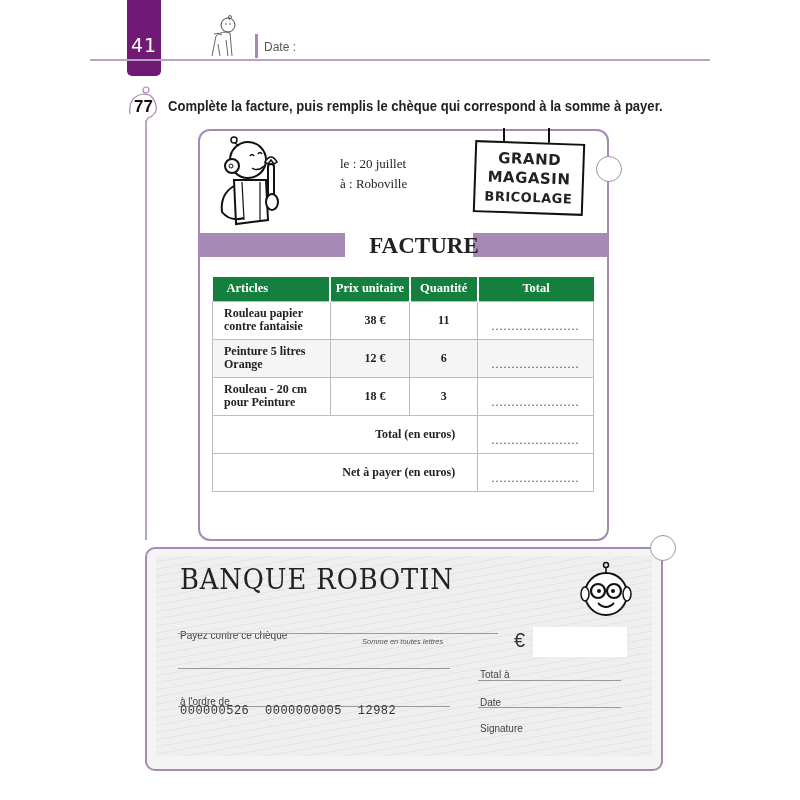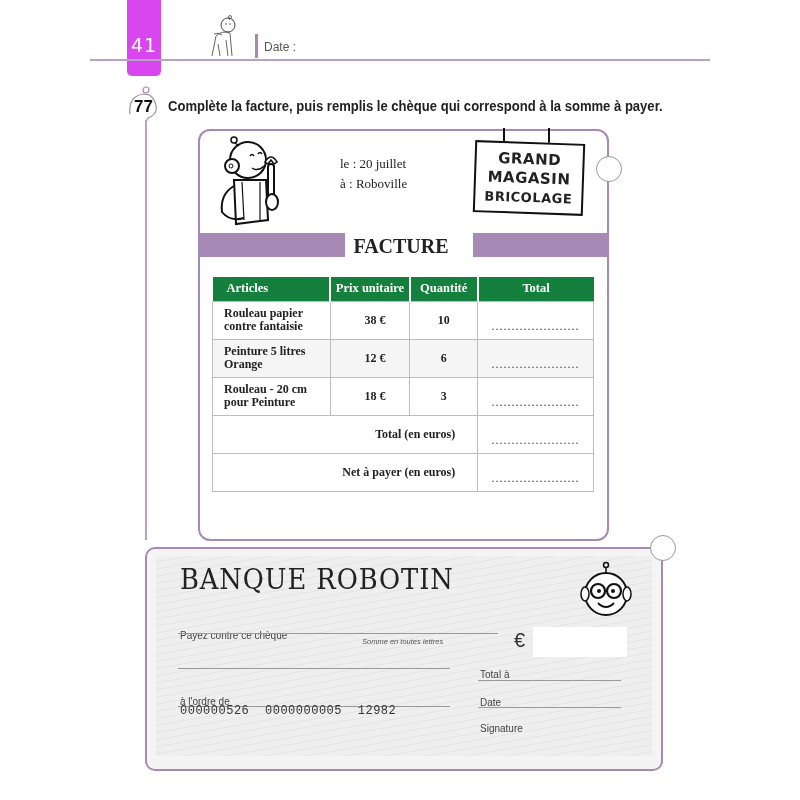--- a/index.html
+++ b/index.html
@@ -1,19 +1,19 @@
 <!DOCTYPE html>
 <html><head>
 <meta charset="utf-8">
 <style>
   * { box-sizing: border-box; margin: 0; padding: 0; }
   body { width: 800px; height: 800px; background: #ffffff; position: relative; overflow: hidden; font-family: "Liberation Sans", sans-serif; color: #222; }
 
   
-  .page-tab { position: absolute; left: 127px; top: 0; width: 34px; height: 76px; background: #d946ef; border-radius: 0 0 5px 5px; }
+  .page-tab { position: absolute; left: 127px; top: 0; width: 34px; height: 76px; background: #701a75; border-radius: 0 0 5px 5px; }
   .page-num { position: absolute; left: 0; right: 0; top: 34px; text-align: center; color: #fff; font-size: 19px; font-family: "DejaVu Sans", sans-serif; letter-spacing: 1px; }
   .header-line { position: absolute; left: 90px; top: 59px; width: 620px; height: 2px; background: #b8a3c4; }
   .mascot-small { position: absolute; left: 204px; top: 14px; width: 40px; height: 44px; }
   .date-bar { position: absolute; left: 255px; top: 34px; width: 3px; height: 24px; background: #a689b5; }
   .date-label { position: absolute; left: 264px; top: 40px; font-size: 12px; color: #555; }
 
   
   .ex-bubble { position: absolute; left: 128px; top: 92px; }
   .ex-num { position: absolute; left: 134px; top: 97px; font-weight: bold; font-size: 17px; color: #111; font-family: "Liberation Sans", sans-serif; }
   .ex-text { position: absolute; left: 168px; top: 98px; font-size: 14.5px; font-weight: bold; color: #222; font-family: "Liberation Sans", sans-serif; transform: scaleX(0.9); transform-origin: left; white-space: nowrap; }
@@ -23,21 +23,21 @@
   .invoice { position: absolute; left: 198px; top: 129px; width: 411px; height: 412px; border: 2px solid #a689b5; border-radius: 12px; background: #fff; }
   .ring { position: absolute; width: 26px; height: 26px; border-radius: 50%; background: #fff; border: 1.5px solid #999; }
   .inv-meta { position: absolute; left: 340px; top: 154px; font-family: "Liberation Serif", serif; font-size: 13px; line-height: 20px; color: #222; }
   .sign { position: absolute; left: 474px; top: 142px; width: 110px; height: 72px; border: 2px solid #111; transform: rotate(2deg); background: #fff; }
   .sign-text { text-align: center; font-family: "DejaVu Sans", sans-serif; font-weight: bold; font-size: 15px; line-height: 19px; margin-top: 6px; letter-spacing: 0.5px; }
   .sign-text .small { font-size: 13px; }
   .sign-string { position: absolute; width: 1.5px; background: #111; top: 128px; height: 16px; }
 
   .facture-band-l { position: absolute; left: 199px; top: 233px; width: 146px; height: 24px; background: #a689b5; }
   .facture-band-r { position: absolute; left: 473px; top: 233px; width: 135px; height: 24px; background: #a689b5; }
-  .facture-title { position: absolute; left: 337px; top: 233px; width: 128px; text-align: center; font-family: "Liberation Serif", serif; font-weight: bold; font-size: 20px; line-height: 26px; color: #222; }
+  .facture-title { position: absolute; left: 360px; top: 233px; width: 128px; text-align: center; font-family: "Liberation Serif", serif; font-weight: bold; font-size: 23px; line-height: 26px; color: #222; }
 
   table.inv { position: absolute; left: 212px; top: 277px; width: 382px; border-collapse: collapse; font-family: "Liberation Serif", serif; font-size: 12px; }
   table.inv th { background: #15803d; color: #fff; font-weight: bold; height: 24px; font-size: 12.5px; border-right: 2px solid #fff; }
   table.inv th:last-child { border-right: none; }
   table.inv th.articles { text-align: left; padding-left: 14px; }
   table.inv td { border: 1px solid #bdbdbd; font-weight: bold; color: #222; }
   table.inv tr.item td { height: 38px; }
   table.inv tr.item.alt td { background: #f5f5f5; }
   table.inv td.article { padding-left: 11px; line-height: 13px; text-align: left; }
   table.inv td.price { text-align: center; padding-left: 10px; }
@@ -137,21 +137,21 @@
       <th class="articles">Articles</th>
       <th>Prix unitaire</th>
       <th>Quantité</th>
       <th>Total</th>
     </tr>
   </thead>
   <tbody>
     <tr class="item">
       <td class="article"><span>Rouleau papier</span><br><span>contre fantaisie</span></td>
       <td class="price">38 €</td>
-      <td class="qty">10</td>
+      <td class="qty">11</td>
       <td class="total">......................</td>
     </tr>
     <tr class="item alt">
       <td class="article"><span>Peinture 5 litres</span><br><span>Orange</span></td>
       <td class="price">12 €</td>
       <td class="qty">6</td>
       <td class="total">......................</td>
     </tr>
     <tr class="item">
       <td class="article"><span>Rouleau  - 20 cm</span><br><span>pour Peinture</span></td>

